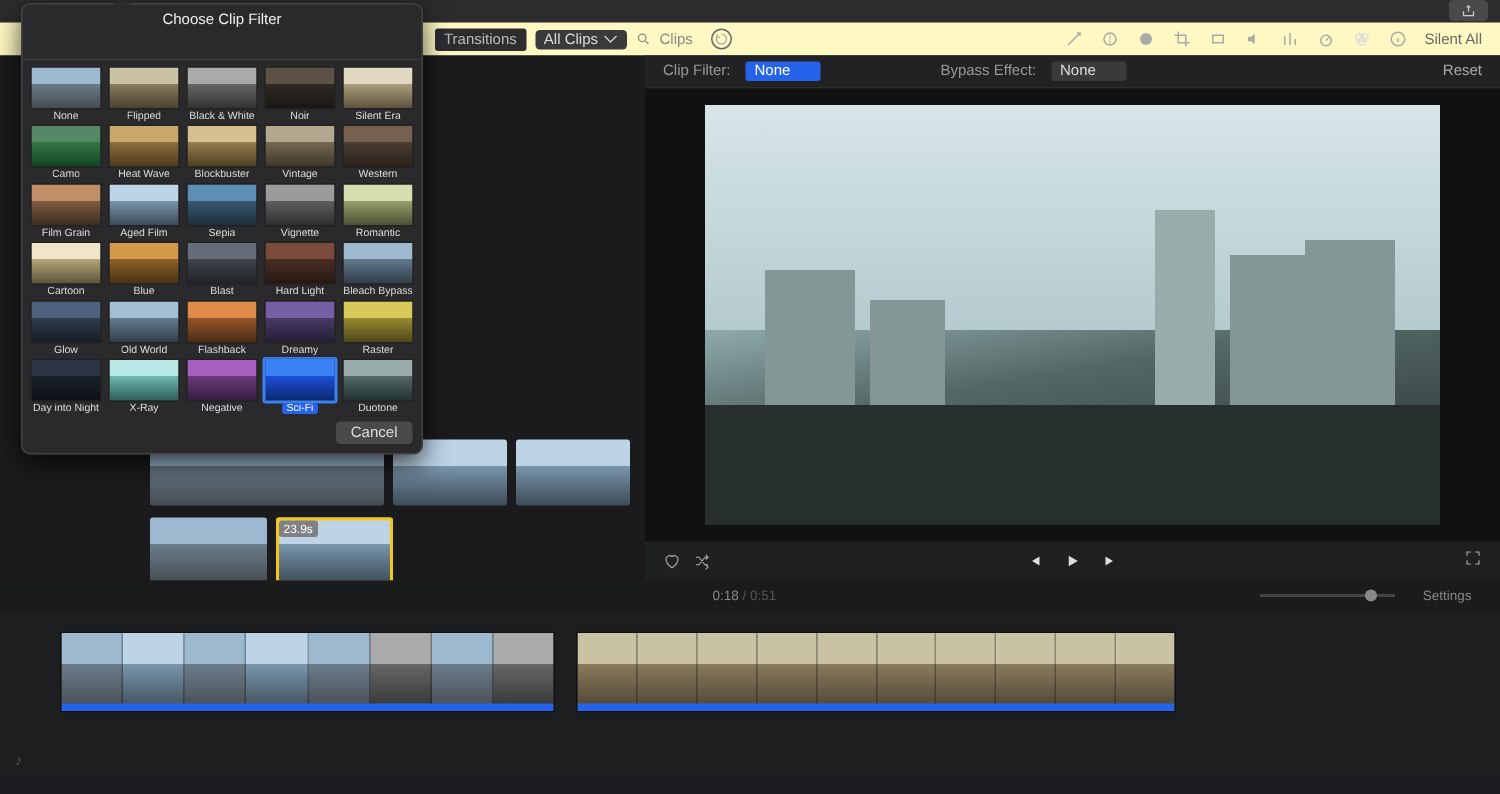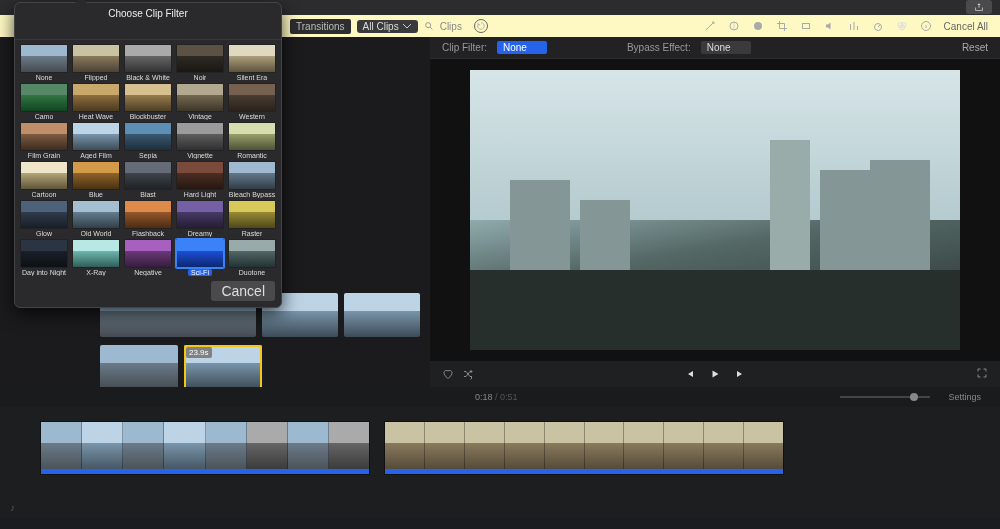--- a/index.html
+++ b/index.html
@@ -37,21 +37,21 @@
   .popover { position:absolute; top:2px; left:14px; width:268px; background:#2a2a2c; border:1px solid #444; border-radius:6px; box-shadow:0 6px 18px rgba(0,0,0,.7); z-index:50; padding-bottom:6px;}
   .popover-header { font-size:10px; color:#eee; padding:5px 0 20px; text-align:center; border-bottom:1px solid #3a3a3c; position:relative;}
   .triangle { position:absolute; top:-6px; left:60px; width:0; height:0; border-left:6px solid transparent; border-right:6px solid transparent; border-bottom:6px solid #2a2a2c;}
   .filter-grid { display:grid; grid-template-columns:repeat(5, 1fr); gap:2px 2px; padding:4px 4px 2px;}
   .filter-cell { display:flex; flex-direction:column; align-items:center; cursor:pointer;}
   .filter-thumb { width:48px; height:29px; background:#444; border-radius:1px; border:1px solid #222;}
   .filter-cell.sel .filter-thumb { border:1px solid #3b82f6; box-shadow:0 0 0 1px #3b82f6;}
   .filter-label { font-size:7px; color:#ddd; margin-top:1px; white-space:nowrap; overflow:hidden; text-overflow:ellipsis; max-width:50px; text-align:center;}
   .filter-cell.sel .filter-label { background:#2563eb; color:#fff; padding:0 3px; border-radius:2px;}
   .popover-footer { display:flex; justify-content:flex-end; padding:3px 6px 0;}
-  .cancel-btn { font-size:14px; color:#ddd; background:#4a4a4c; border-radius:3px; padding:2px 10px; cursor:pointer;}
+  .cancel-btn { font-size:10px; color:#ddd; background:#4a4a4c; border-radius:3px; padding:2px 10px; cursor:pointer;}
 
   
   .filter-bar { height:22px; background:#222225; display:flex; align-items:center; gap:10px; padding:0 12px; font-size:10px; color:#bbb; border-bottom:1px solid #2d2d2f;}
   .filter-bar .lbl { color:#999; }
   .filter-bar .val { background:#2563eb; color:#fff; padding:1px 20px 1px 6px; border-radius:2px;}
   .filter-bar .val.none { background:#3a3a3c; color:#ddd;}
   .filter-bar .reset { margin-left:auto; color:#aaa;}
 
   .preview { flex:1; display:flex; align-items:center; justify-content:center; background:#111;}
   .preview-img { width:490px; height:280px; background:linear-gradient(170deg,#b8e0dc 0%,#8fc5bd 35%,#4a6c5e 60%,#1e2a24 100%); position:relative; overflow:hidden; filter:saturate(.6) hue-rotate(20deg);}
@@ -172,21 +172,21 @@
       </svg>
     <svg class="icon" viewBox="0 0 24 24" style="fill:#ddd;">
         <circle cx="9" cy="10" r="5" fill="none" stroke="#ddd" stroke-width="2"></circle>
         <circle cx="15" cy="10" r="5" fill="none" stroke="#ddd" stroke-width="2"></circle>
         <circle cx="12" cy="15" r="5" fill="none" stroke="#ddd" stroke-width="2"></circle>
       </svg>
     <svg class="icon" viewBox="0 0 24 24">
         <circle cx="12" cy="12" r="9" stroke="#aaa" fill="none" stroke-width="2"></circle>
         <path d="M12 8h0m0 3v5" stroke="#aaa" stroke-width="2"></path>
       </svg>
-    <span class="reset-all">Cancel All</span>
+    <span class="reset-all">Silent All</span>
   </div>
 </div>
 
 <div class="main">
   <div class="left-pane">
     <div class="media-area">
       <div style="height:248px;"></div>
       <div class="media-row" style="margin-left:90px;">
         <div class="clip wide g1"></div>
         <div class="clip g12"></div>

